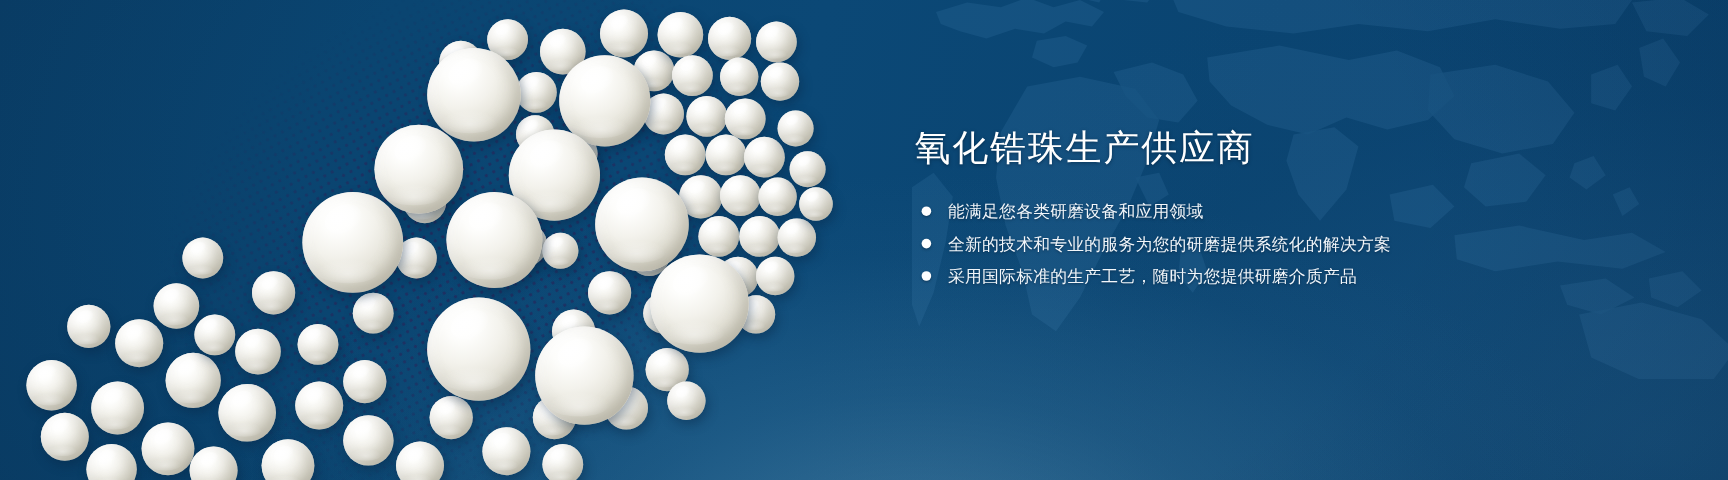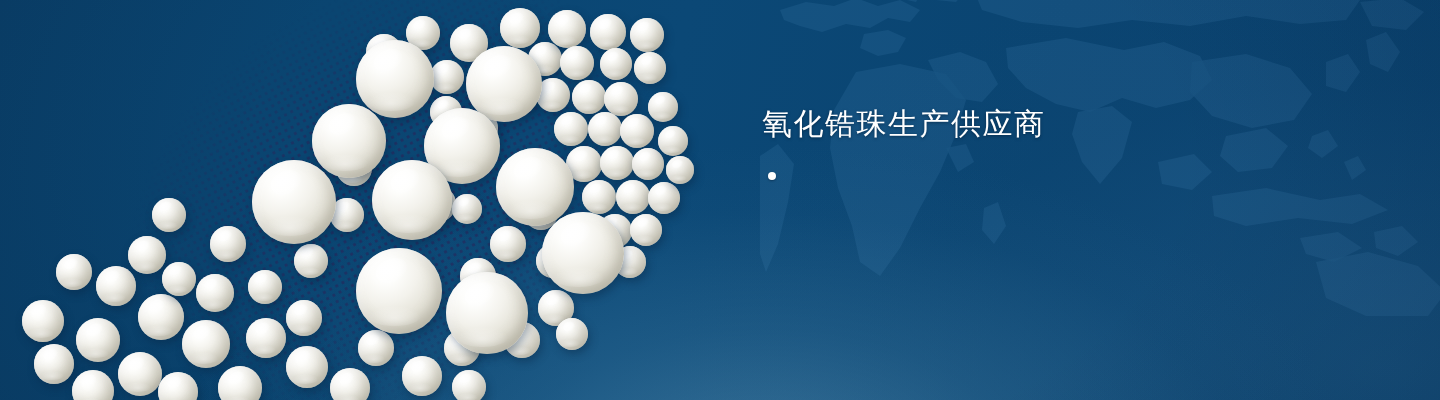--- a/index.html
+++ b/index.html
@@ -285,21 +285,34 @@
 
   <div class="copy">
 
     <h1 class="headline">氧化锆珠生产供应商</h1>
 
     <ul class="bullets">
 
       <li class="bullet">
         <span class="bullet-dot"></span>
         <span class="bullet-text">
+          <span class="line2">能满足您各类研磨设备和应用领域</span>
         </span>
       </li>
 
-
+      <li class="bullet">
+        <span class="bullet-dot"></span>
+        <span class="bullet-text">
+          <span>全新的技术和专业的服务为您的研磨提供系统化的解决方案</span>
+        </span>
+      </li>
+
+      <li class="bullet">
+        <span class="bullet-dot"></span>
+        <span class="bullet-text">
+          <span>采用国际标准的生产工艺，随时为您提供研磨介质产品</span>
+        </span>
+      </li>
 
     </ul>
   </div>
 
 </div>
 
 </body></html>

